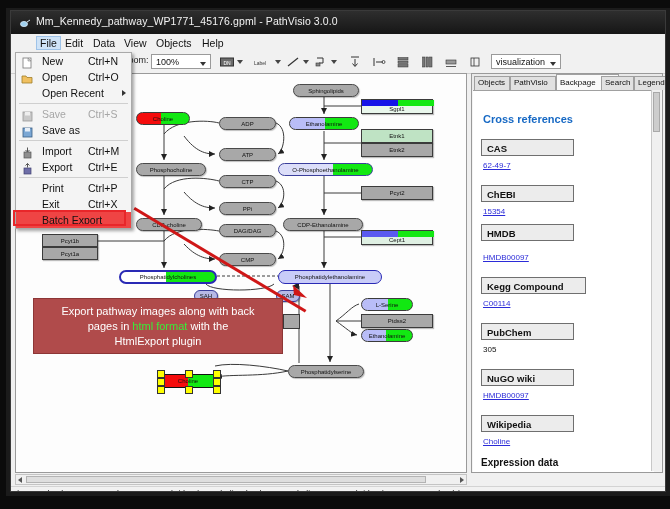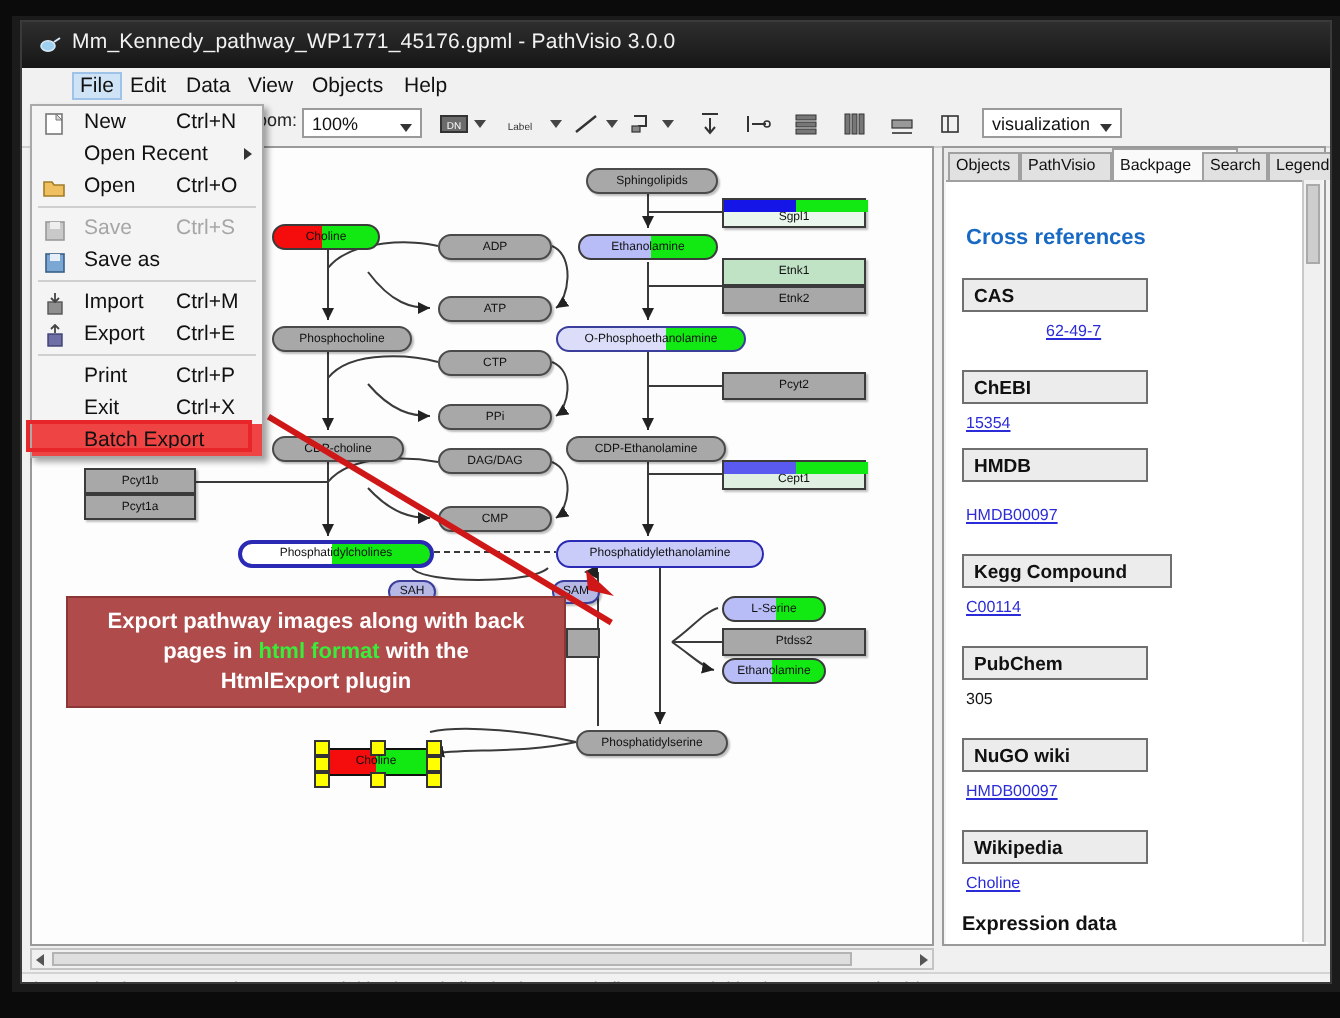--- a/index.html
+++ b/index.html
@@ -60,21 +60,21 @@
   .node{position:absolute;box-sizing:border-box;font-size:6px;color:#111;
         display:flex;align-items:center;justify-content:center;text-align:center;line-height:1;}
   .metab{border:1px solid #4a4a4a;border-radius:9px;background:#a8a8a8;
          box-shadow:1px 1px 1px rgba(0,0,0,.25);}
   .gene{border:1px solid #3b3b3b;background:#a8a8a8;box-shadow:1px 1px 1px rgba(0,0,0,.25);}
   .gradnode{border-radius:9px;border:1px solid #3b3b3b;overflow:hidden;}
   .nlabel{position:relative;z-index:3;font-size:6px;}
 
   
   #callout{position:absolute;left:22px;top:287px;width:250px;height:56px;background:#b04b4b;
-           border:1px solid #8d3636;box-sizing:border-box;color:#fff;font-weight:bold;
+           border:1px solid #8d3636;box-sizing:border-box;color:#fff;font-weight:normal;
            font-size:11px;line-height:15px;text-align:center;padding-top:5px;z-index:20;}
   #callout .hl{color:#39ec39;}
   #calloutTab{position:absolute;left:272px;top:303px;width:15px;height:13px;background:#a8a8a8;
               border:1px solid #3b3b3b;z-index:19;}
 
   
   #rpanel{position:absolute;left:460px;top:62px;width:192px;height:400px;background:#f4f4f4;
           border:1px solid #9a9a9a;box-sizing:border-box;}
   #rtabs{position:absolute;left:0;top:0;width:190px;height:16px;background:#e9e9e9;}
   #rtabs .tab{position:absolute;top:2px;height:14px;font-size:8px;color:#111;
@@ -359,21 +359,21 @@
         <span class="tab" style="left:38px;width:46px;">PathVisio</span>
         <span class="tab active" style="left:84px;width:63px;">Backpage</span>
         <span class="tab" style="left:129px;width:33px;">Search</span>
         <span class="tab" style="left:162px;width:34px;">Legend</span>
       </div>
 
       <div id="rbody">
         <div class="crosshead">Cross references</div>
 
         <div class="dbbox" style="top:48px;">CAS</div>
-        <div class="dblink" style="top:70px;margin-left:40px;">62-49-7</div>
+        <div class="dblink" style="top:70px;">62-49-7</div>
 
         <div class="dbbox" style="top:94px;">ChEBI</div>
         <div class="dblink" style="top:116px;text-align:right;">15354</div>
 
         <div class="dbbox" style="top:133px;">HMDB</div>
         <div class="dblink" style="top:162px;">HMDB00097</div>
 
         <div class="dbbox" style="top:186px;width:105px;">Kegg Compound</div>
         <div class="dblink" style="top:208px;">C00114</div>
 
@@ -407,31 +407,31 @@
         <span class="gico">
           <svg width="13" height="12">
               <rect x="2" y="1" width="8" height="10" fill="#fff" stroke="#777" stroke-width=".8"></rect>
               <path d="M7 1 L10 4 L7 4 Z" fill="#d8d8d8" stroke="#777" stroke-width=".5"></path>
             </svg>
         </span>
         <span class="lbl">New</span>
         <span class="acc">Ctrl+N</span>
       </div>
       <div class="row">
+        <span class="gico">
+          <svg width="13" height="12">
+              <path d="M1 3 L5 3 L6 4.5 L11 4.5 L11 10 L1 10 Z" fill="#f0c060" stroke="#a07d28" stroke-width=".8"></path>
+            </svg>
+        </span>
+        <span class="lbl">Open</span>
+        <span class="acc">Ctrl+O</span>
+      </div>
+      <div class="row">
         <span class="lbl">Open Recent</span>
         <span class="subarw"></span>
-      </div>
-      <div class="row">
-        <span class="gico">
-          <svg width="13" height="12">
-              <path d="M1 3 L5 3 L6 4.5 L11 4.5 L11 10 L1 10 Z" fill="#f0c060" stroke="#a07d28" stroke-width=".8"></path>
-            </svg>
-        </span>
-        <span class="lbl">Open</span>
-        <span class="acc">Ctrl+O</span>
       </div>
       <div class="sep"></div>
       <div class="row dis">
         <span class="gico">
           <svg width="13" height="12">
               <rect x="2" y="2" width="9" height="9" fill="#c9c9c9" stroke="#9a9a9a" stroke-width=".8"></rect>
               <rect x="4" y="2" width="5" height="3.5" fill="#eee"></rect>
             </svg>
         </span>
         <span class="lbl">Save</span>

